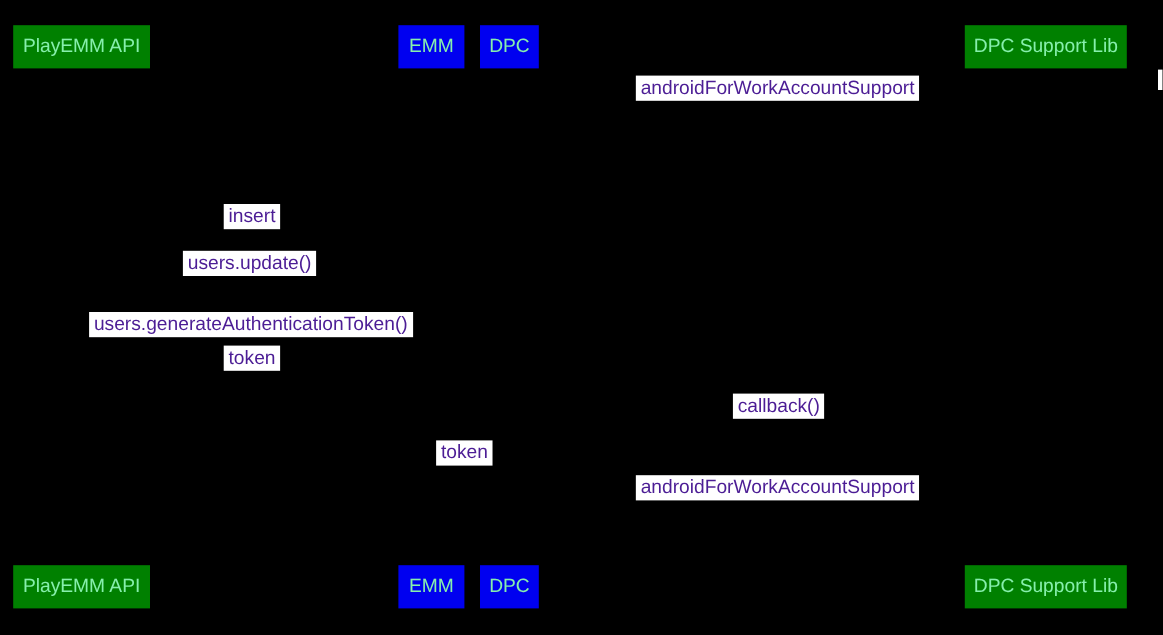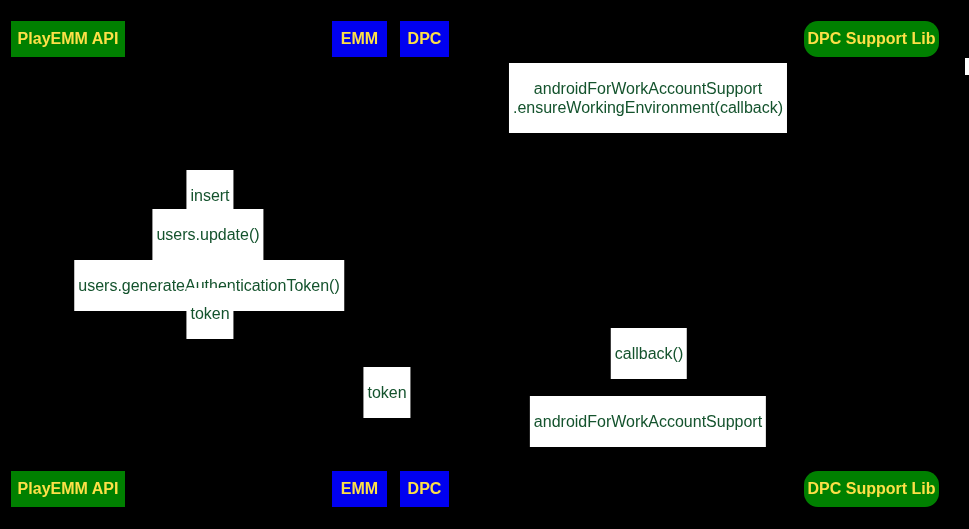--- a/index.html
+++ b/index.html
@@ -10,39 +10,38 @@
     background: #000;
     overflow: hidden;
     font-family: "Liberation Sans", "DejaVu Sans", sans-serif;
   }
   .actor {
     position: absolute;
     height: 36px;
     display: flex;
     align-items: center;
     justify-content: center;
-    color: #fde047;
+    color: #86efac;
     font-size: 16px;
     white-space: nowrap;
-    font-weight: bold;
   }
   .top    { top: 21px; }
   .bottom { top: 471px; }
   .a0 { left: 11px;  width: 114px; }
   .a1 { left: 332px; width: 55px; }
   .a2 { left: 400px; width: 49px; }
-  .a3 { left: 804px; width: 135px; border-radius: 14px; }
+  .a3 { left: 804px; width: 135px; }
   .msg {
     position: absolute;
     transform: translateX(-50%);
     background: #ffffff;
-    color: #14532d;
+    color: #4c1d95;
     font-size: 16px;
     line-height: 19px;
-    padding: 16px 4px;
+    padding: 1px 4px;
     text-align: center;
     white-space: nowrap;
   }
   .m0 { left: 648px; top: 63px;  }
   .m1 { left: 209px; top: 132px; }
   .m2 { left: 210px; top: 170px; }
   .m3 { left: 208px; top: 209px; }
   .m4 { left: 209px; top: 260px; }
   .m5 { left: 210px; top: 288px; }
   .m6 { left: 649px; top: 328px; }
@@ -62,21 +61,20 @@
 
 <div class="canvas">
 
   <div class="actor top a0" style="background-color: rgb(0, 128, 0);">PlayEMM API</div>
   <div class="actor top a1" style="background-color: rgb(0, 0, 240);">EMM</div>
   <div class="actor top a2" style="background-color: rgb(0, 0, 240);">DPC</div>
   <div class="actor top a3" style="background-color: rgb(0, 128, 0);">DPC Support Lib</div>
 
   <div class="msg m0">
     <div>androidForWorkAccountSupport</div>
-    <div>.ensureWorkingEnvironment(callback)</div>
   </div>
 
 
   <div class="msg m2">insert</div>
 
   <div class="msg m3">users.update()</div>
 
   <div class="msg m4">users.generateAuthenticationToken()</div>
 
   <div class="msg m5">token</div>

